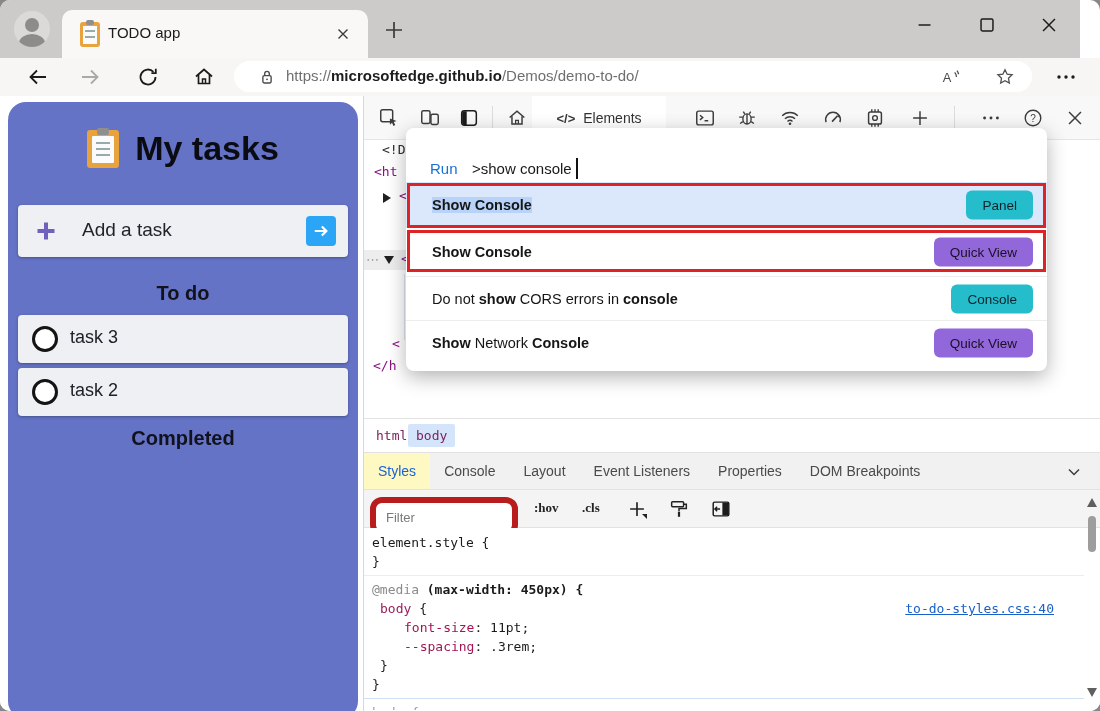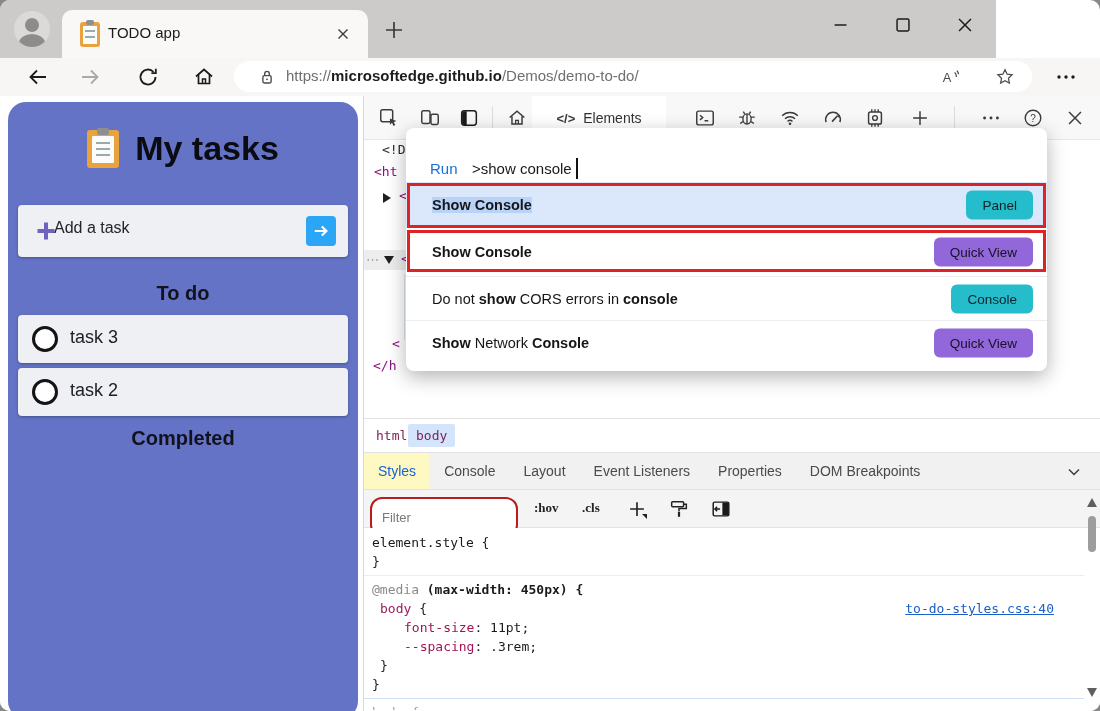--- a/index.html
+++ b/index.html
@@ -1,21 +1,21 @@
 <!DOCTYPE html>
 <html><head>
 <meta charset="utf-8">
 <style>
   * { margin:0; padding:0; box-sizing:border-box; }
   html,body { width:1100px; height:711px; background:#888; }
   body { font-family:"Liberation Sans","DejaVu Sans",sans-serif; }
   #win { position:relative; width:1100px; height:711px; background:#fff; border-radius:10px; overflow:hidden; }
 
   
-  .titlebar { position:absolute; left:0; top:0; width:996px; height:58px; background:#CCCBC9; }
+  .titlebar { position:absolute; left:0; top:0; width:1080px; height:58px; background:#CCCBC9; }
   .avatar { position:absolute; left:14px; top:11px; width:36px; height:36px; border-radius:50%; background:#DCDAD8; overflow:hidden; }
   .avatar .head { position:absolute; left:11px; top:7px; width:14px; height:14px; border-radius:50%; background:#8E8C8A; }
   .avatar .torso { position:absolute; left:5px; top:23px; width:26px; height:18px; border-radius:50%; background:#8E8C8A; }
   .tab { position:absolute; left:62px; top:10px; width:306px; height:48px; background:#F9F8F7; border-radius:10px 10px 0 0; }
   .tab-title { position:absolute; left:46px; top:14px; font-size:15px; color:#1C1C1C; }
   .tab-close { position:absolute; right:16px; top:15px; width:18px; height:18px; }
   .newtab { position:absolute; left:382px; top:18px; width:24px; height:24px; }
   .wincontrols { position:absolute; right:14px; top:8px; display:flex; gap:28px; }
   .winbtn { width:34px; height:34px; display:flex; align-items:center; justify-content:center; }
 
@@ -38,21 +38,21 @@
 
   
   .content { position:absolute; left:0; top:96px; width:1100px; height:615px; background:#fff; }
   .todo-panel { position:absolute; left:8px; top:6px; width:350px; height:617px; background:#6473C6; border-radius:18px; }
   .app-header { position:absolute; left:0; top:26px; width:100%; display:flex; justify-content:center; align-items:center; gap:16px; }
   .logo { width:32px; height:40px; position:relative; }
   .logo .board{ inset:2px 0 0 0; } .logo .clip{ top:0; width:12px; height:7px; } .logo .paper{ left:5px; right:5px; top:8px; bottom:5px; border-radius:1px; } .logo .lines{ left:9px; right:9px; top:14px; height:18px; }
   .app-title { font-size:34px; font-weight:800; color:#0B0B12; }
   .card { position:absolute; left:10px; width:330px; background:#EEF0F4; border-radius:4px; box-shadow:0 1px 3px rgba(0,0,0,.3); }
   .add-card { top:103px; height:52px; }
-  .add-label { position:absolute; left:36px; top:14px; font-size:16px; color:#23232B; }
+  .add-label { position:absolute; left:64px; top:14px; font-size:19px; color:#23232B; }
   .add-arrow { position:absolute; right:12px; top:11px; width:30px; height:30px; background:#2BA5F5; border-radius:4px; display:flex; align-items:center; justify-content:center; }
   .plus-purple { position:absolute; left:16px; top:14px; width:24px; height:24px; }
   .section-h { position:absolute; width:100%; text-align:center; font-size:20px; font-weight:600; color:#12121C; }
   .task-card { height:48px; display:flex; align-items:center; }
   .radio { position:absolute; left:14px; top:11px; width:26px; height:26px; border:3px solid #141414; border-radius:50%; background:#fff; }
   .radio.checked { background:#141414; display:flex; align-items:center; justify-content:center; }
   .task-label { position:absolute; left:52px; top:12px; font-size:18px; color:#20202A; }
   .task-label.done { text-decoration:line-through; color:#34343E; }
 
   
@@ -76,21 +76,21 @@
   .dt-breadcrumb { position:absolute; left:0; top:323px; width:100%; height:33px; background:#fff; font-family:"DejaVu Sans Mono",monospace; font-size:13px; }
   .crumb { position:absolute; top:5px; height:23px; line-height:23px; padding:0 8px; color:#7E2458; }
   .crumb.sel { background:#D4E4FB; border-radius:2px; }
 
   .dt-tabs { position:absolute; left:0; top:356px; width:100%; height:38px; background:#F1F1F1; border-top:1px solid #E2E2E2; border-bottom:1px solid #E2E2E2; display:flex; align-items:stretch; font-size:14px; color:#4A4A4A; }
   .dt-tab { display:flex; align-items:center; padding:0 14px; }
   .dt-tab.active { background:#fef9c3; color:#1A63D6; }
   .tabs-chevron { position:absolute; right:16px; top:9px; width:20px; height:20px; }
 
   .dt-styles-toolbar { position:absolute; left:0; top:394px; width:100%; height:38px; background:#F4F4F4; border-bottom:1px solid #E2E2E2; }
-  .filter-input { position:absolute; left:6px; top:7px; width:148px; height:40px; border:2px solid #b91c1c; border-radius:12px; background:#fff; font-size:13px; padding:0 10px; font-family:"Liberation Sans",sans-serif; color:#333; }
+  .filter-input { position:absolute; left:6px; top:7px; width:148px; height:40px; border:6px solid #b91c1c; border-radius:12px; background:#fff; font-size:13px; padding:0 10px; font-family:"Liberation Sans",sans-serif; color:#333; }
   .filter-input::placeholder { color:#7A7A7A; }
   .tb-txt { position:absolute; top:10px; font-family:Liberation Serif, serif; font-weight:bold; font-size:13px; color:#222; }
   .tb-ico { position:absolute; top:8px; width:22px; height:22px; }
   .plus-caret { position:absolute; left:16px; top:16px; width:0; height:0; border-top:5px solid #222; border-left:5px solid transparent; }
 
   .dt-styles { position:absolute; left:0; top:432px; width:720px; height:183px; background:#fff; font-family:"DejaVu Sans Mono",monospace; font-size:13px; color:#1B1B1B; overflow:hidden; }
   .css-row { position:relative; line-height:19px; white-space:pre; padding-left:8px; }
   .css-gray { color:#8A8A8A; } .css-bold { font-weight:bold; }
   .css-sel { color:#9A2160; } .css-prop { color:#A31555; }
   .css-div { height:1px; background:#E9EDF4; margin:4px 0; }

